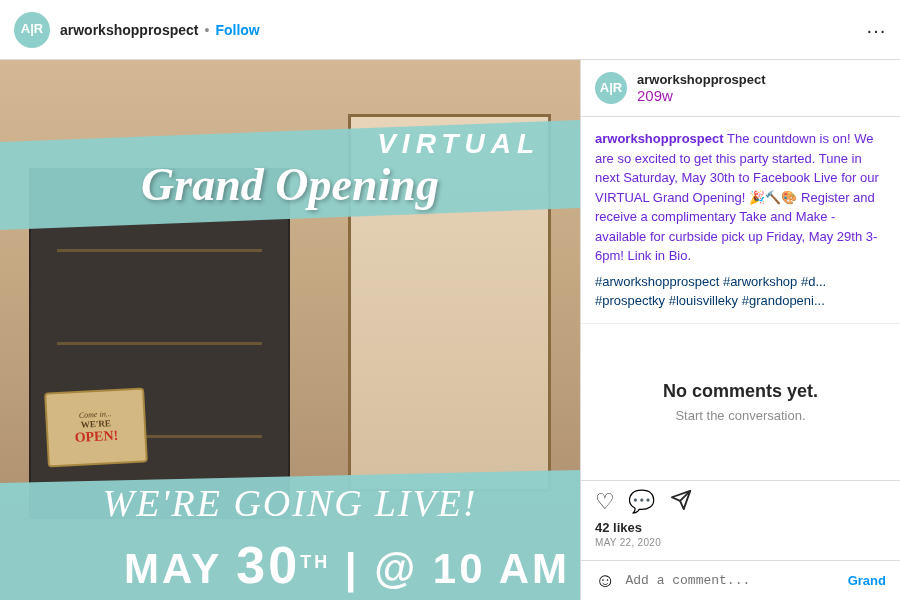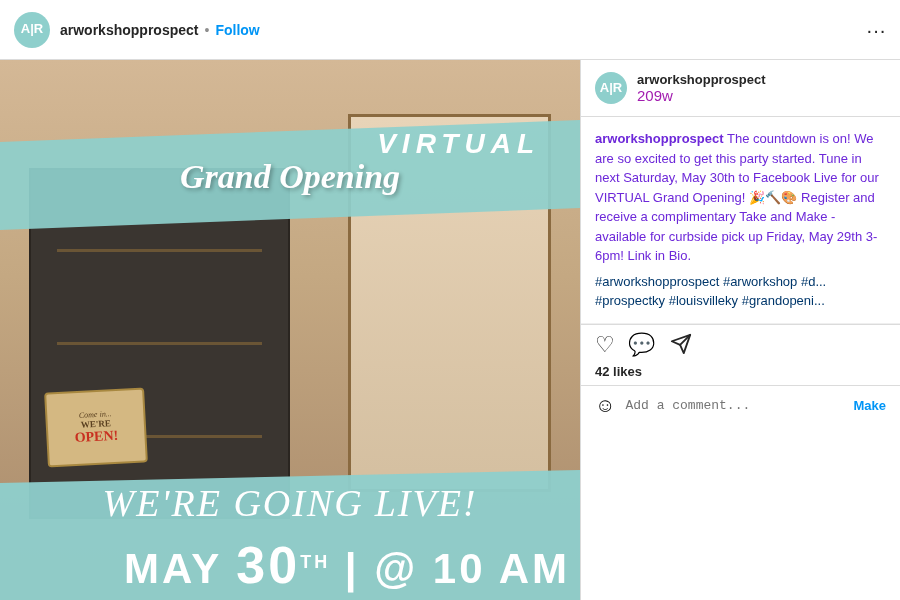--- a/index.html
+++ b/index.html
@@ -182,21 +182,21 @@
       letter-spacing: 6px;
       text-transform: uppercase;
       font-style: italic;
     }
     .text-grand-opening {
       position: absolute;
       top: 98px;
       left: 10px;
       right: 10px;
       text-align: center;
-      font-size: 34px;
+      font-size: 46px;
       font-weight: 900;
       color: #fff;
       font-family: 'Georgia', serif;
       font-style: italic;
       text-shadow: 2px 2px 4px rgba(0,0,0,0.3);
     }
     .text-going-live {
       position: absolute;
       bottom: 75px;
       left: 10px;
@@ -433,36 +433,41 @@
     </div>
 
     <div class="caption-section">
       <div class="caption-text">
         <span class="username-inline">arworkshopprospect</span>
         <span> <span>The countdown is on! We are so excited to get this party started. Tune in next Saturday, May 30th to Facebook Live for our VIRTUAL Grand Opening! 🎉🔨🎨 Register and receive a complimentary Take and Make - available for curbside pick up Friday, May 29th 3-6pm! Link in Bio.</span></span>
       </div>
       <div class="caption-hashtags">#arworkshopprospect #arworkshop #d... #prospectky #louisvilleky #grandopeni...</div>
     </div>
 
+    <div class="comments-section">
+      <div class="no-comments-title">No comments yet.</div>
+      <div class="no-comments-sub">Start the conversation.</div>
+    </div>
 
     <div class="actions-section">
       <div class="action-icons">
         <span class="action-icon">♡</span>
         <span class="action-icon">💬</span>
         <span class="action-icon action-icon-dm">
           
           <svg width="22" height="22" viewBox="0 0 24 24" fill="none" stroke="#262626" stroke-width="2" stroke-linecap="round" stroke-linejoin="round">
             <line x1="22" y1="2" x2="11" y2="13"></line>
             <polygon points="22 2 15 22 11 13 2 9 22 2"></polygon>
           </svg>
         </span>
       </div>
       <div class="likes-count">42 likes</div>
+      <div class="post-date">May 22, 2020</div>
     </div>
 
     <div class="comment-input-row">
       <span class="emoji-btn">☺</span>
       <input class="comment-input" type="text" placeholder="Add a comment..." style="">
-      <button class="post-btn">Make</button>
+      <button class="post-btn">Grand</button>
     </div>
 
   </div>
 </div>
 
 </body></html>

